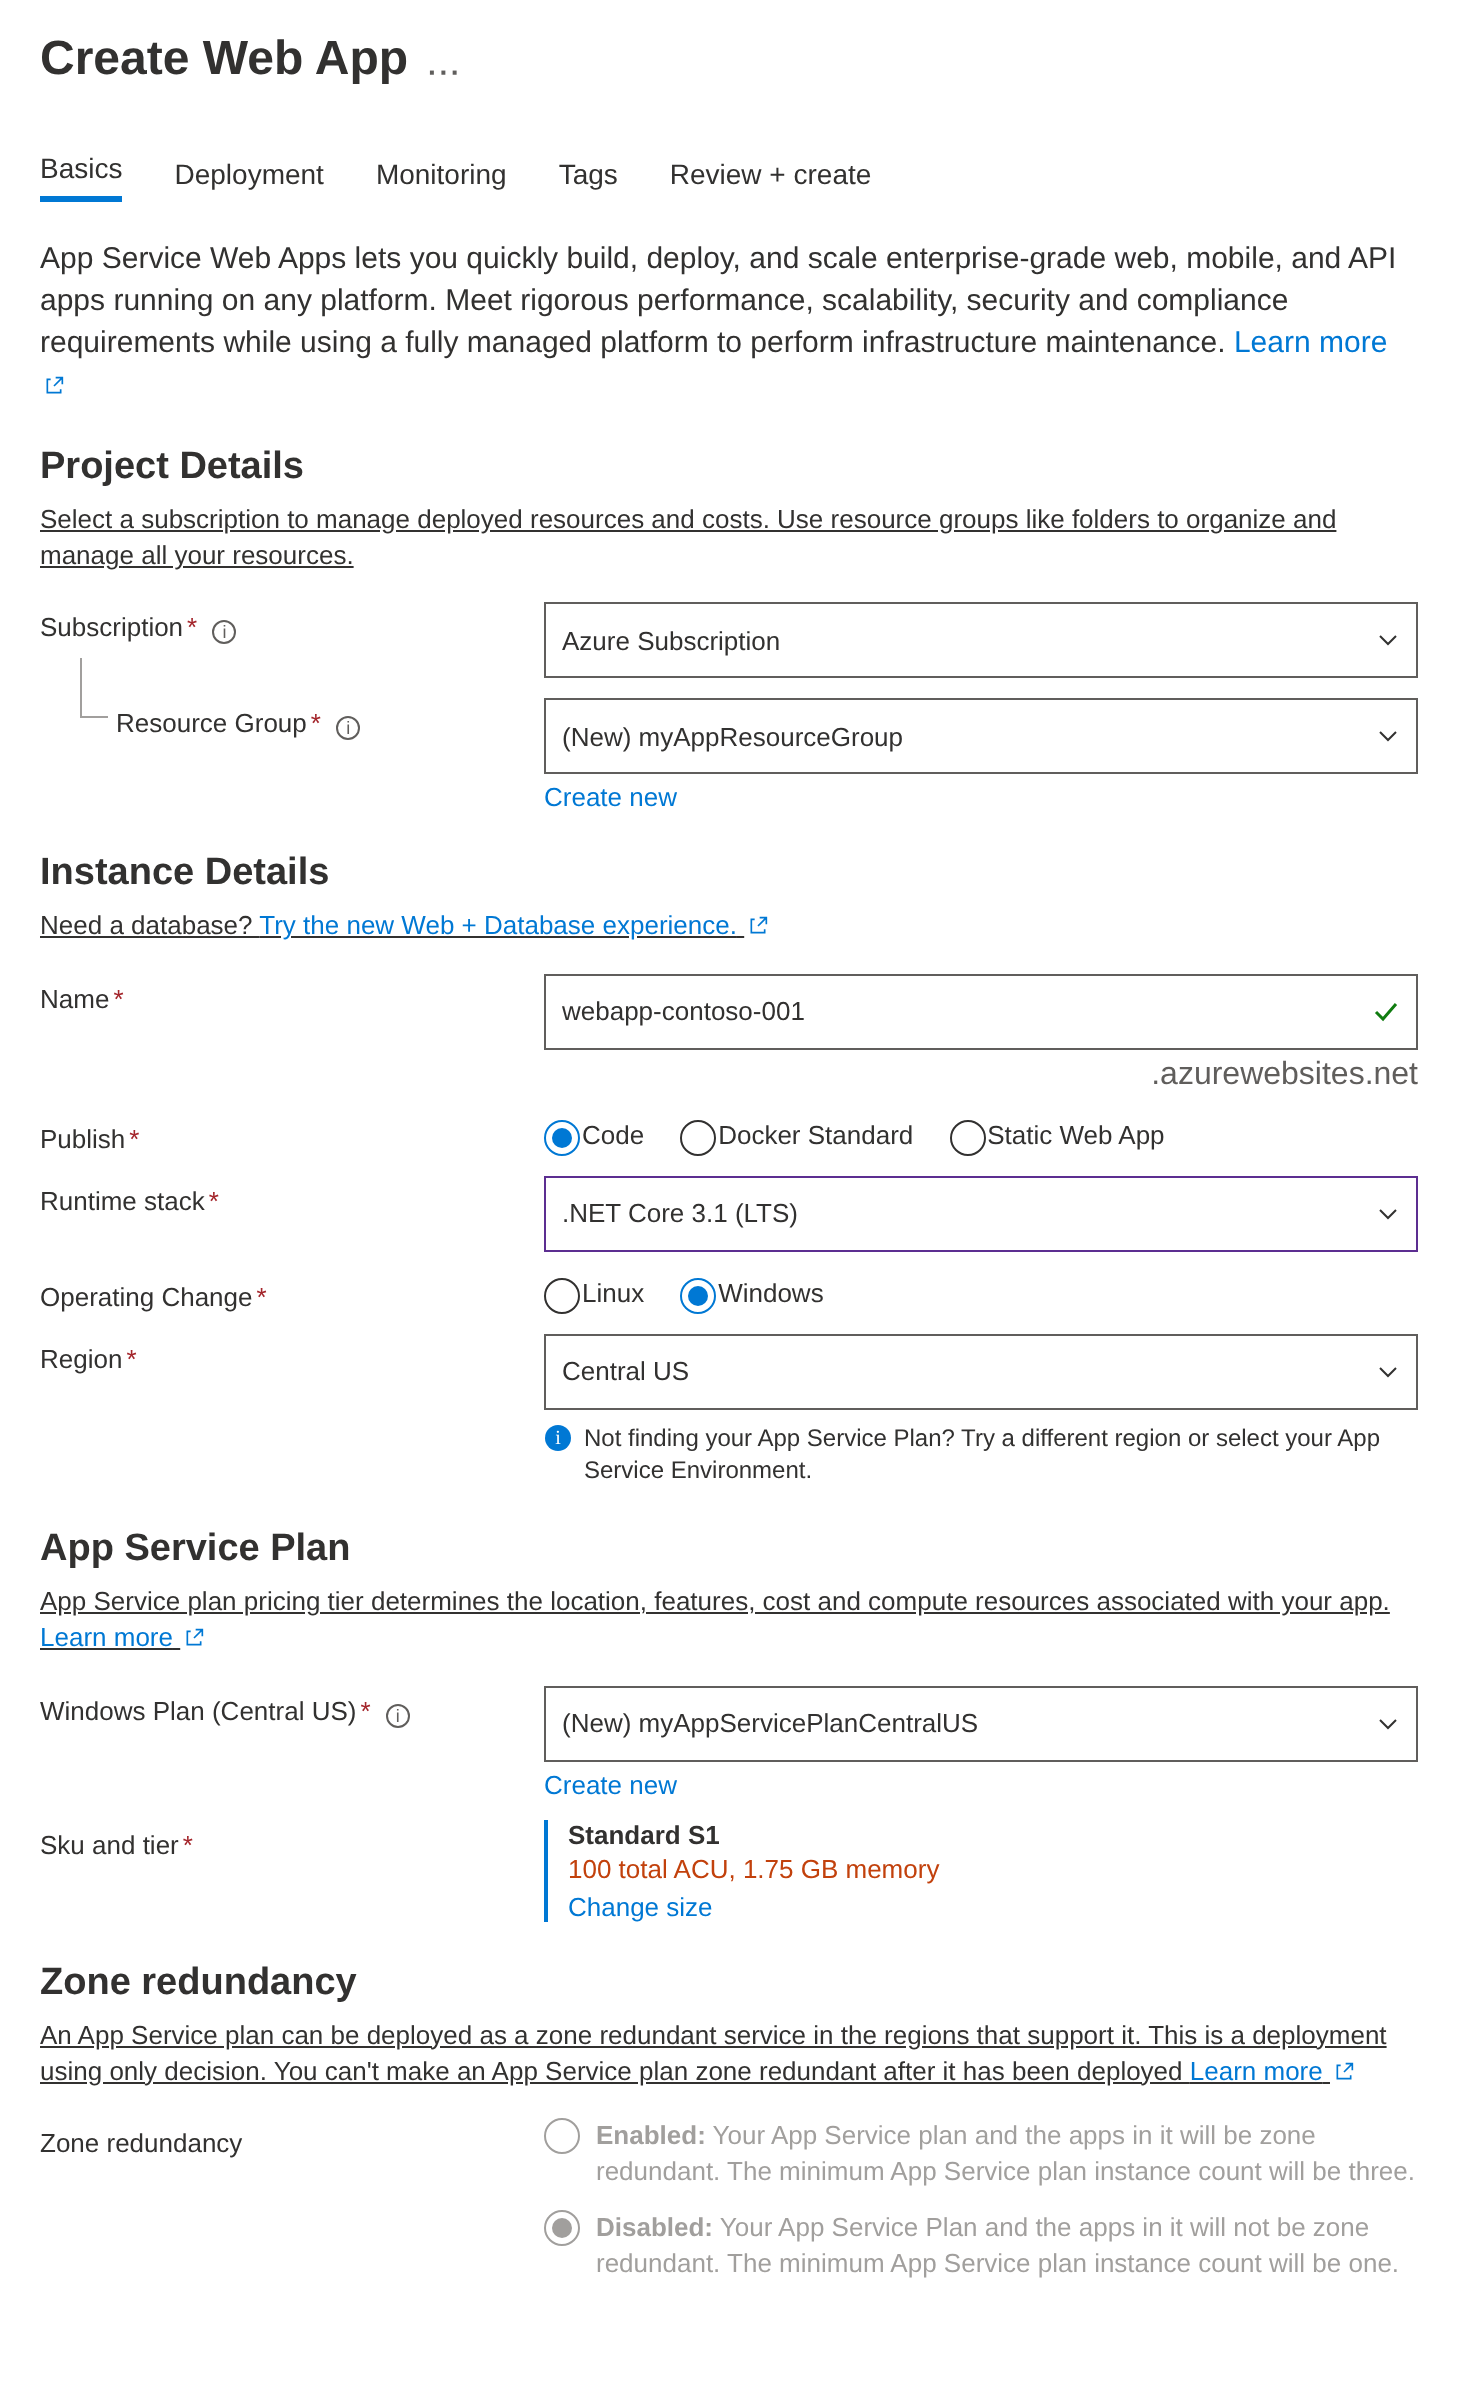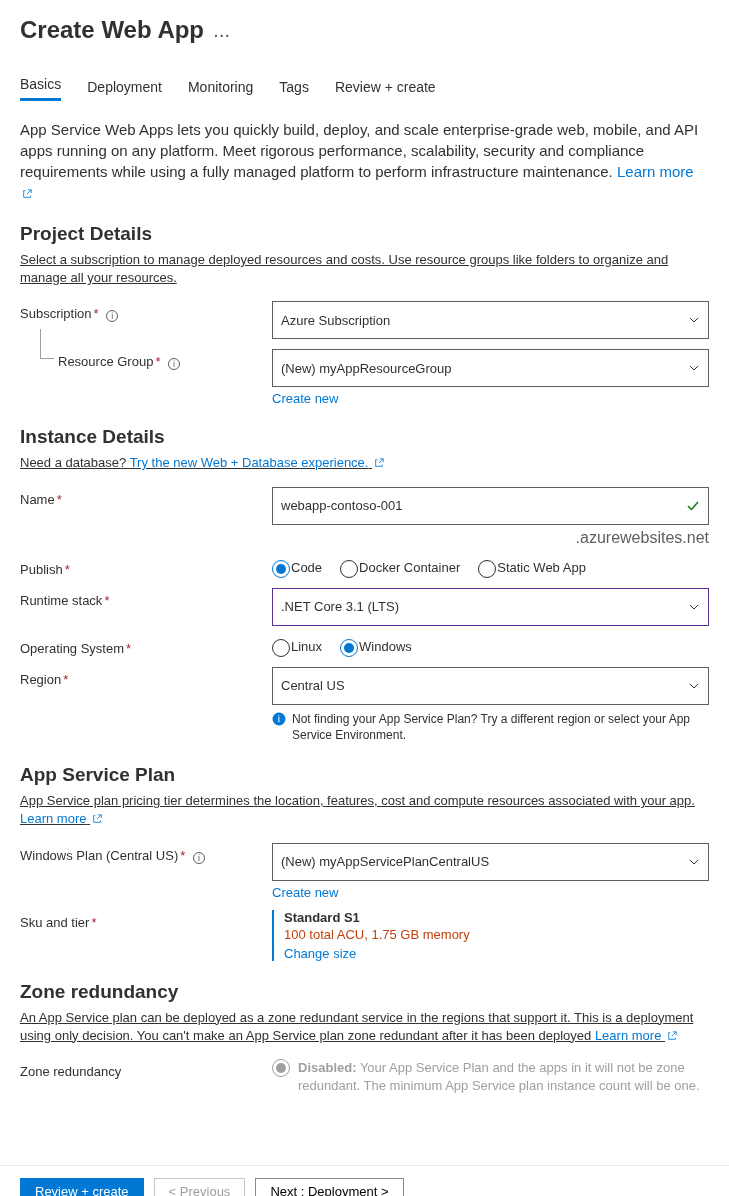--- a/index.html
+++ b/index.html
@@ -329,21 +329,21 @@
     <div class="field-col">
       <div class="radio-group">
         <div class="radio">
           <span class="radio-circle checked">
               <span class="radio-dot"></span>
             </span>
           <span>Code</span>
         </div>
         <div class="radio">
           <span class="radio-circle"></span>
-          <span>Docker Container</span>
+          <span>Docker Standard</span>
         </div>
         <div class="radio">
           <span class="radio-circle"></span>
           <span>Static Web App</span>
         </div>
       </div>
     </div>
   </div>
 
   <div class="row">
@@ -355,21 +355,21 @@
         <span>.NET Core 3.1 (LTS)</span>
         <svg class="chev" viewBox="0 0 12 12">
             <path fill="none" stroke="#323130" stroke-width="1" d="M2 4l4 4 4-4"></path>
           </svg>
       </div>
     </div>
   </div>
 
   <div class="row">
     <div class="label-col">
-      <span>Operating System</span><span class="req">*</span>
+      <span>Operating Change</span><span class="req">*</span>
     </div>
     <div class="field-col">
       <div class="radio-group">
         <div class="radio">
           <span class="radio-circle"></span>
           <span>Linux</span>
         </div>
         <div class="radio">
           <span class="radio-circle checked">
               <span class="radio-dot"></span>
@@ -451,20 +451,26 @@
         </svg>
     </a>
   </div>
 
   <div class="row">
     <div class="label-col">
       <span>Zone redundancy</span>
     </div>
     <div class="field-col">
       <div class="zone-radio-row">
+        <span class="radio-circle disabled"></span>
+        <div class="zone-text">
+          <b>Enabled:</b><span> Your App Service plan and the apps in it will be zone redundant. The minimum App Service plan instance count will be three.</span>
+        </div>
+      </div>
+      <div class="zone-radio-row">
         <span class="radio-circle disabled">
             <span class="radio-dot disabled"></span>
           </span>
         <div class="zone-text">
           <b>Disabled:</b><span> Your App Service Plan and the apps in it will not be zone redundant. The minimum App Service plan instance count will be one.</span>
         </div>
       </div>
     </div>
   </div>
 

